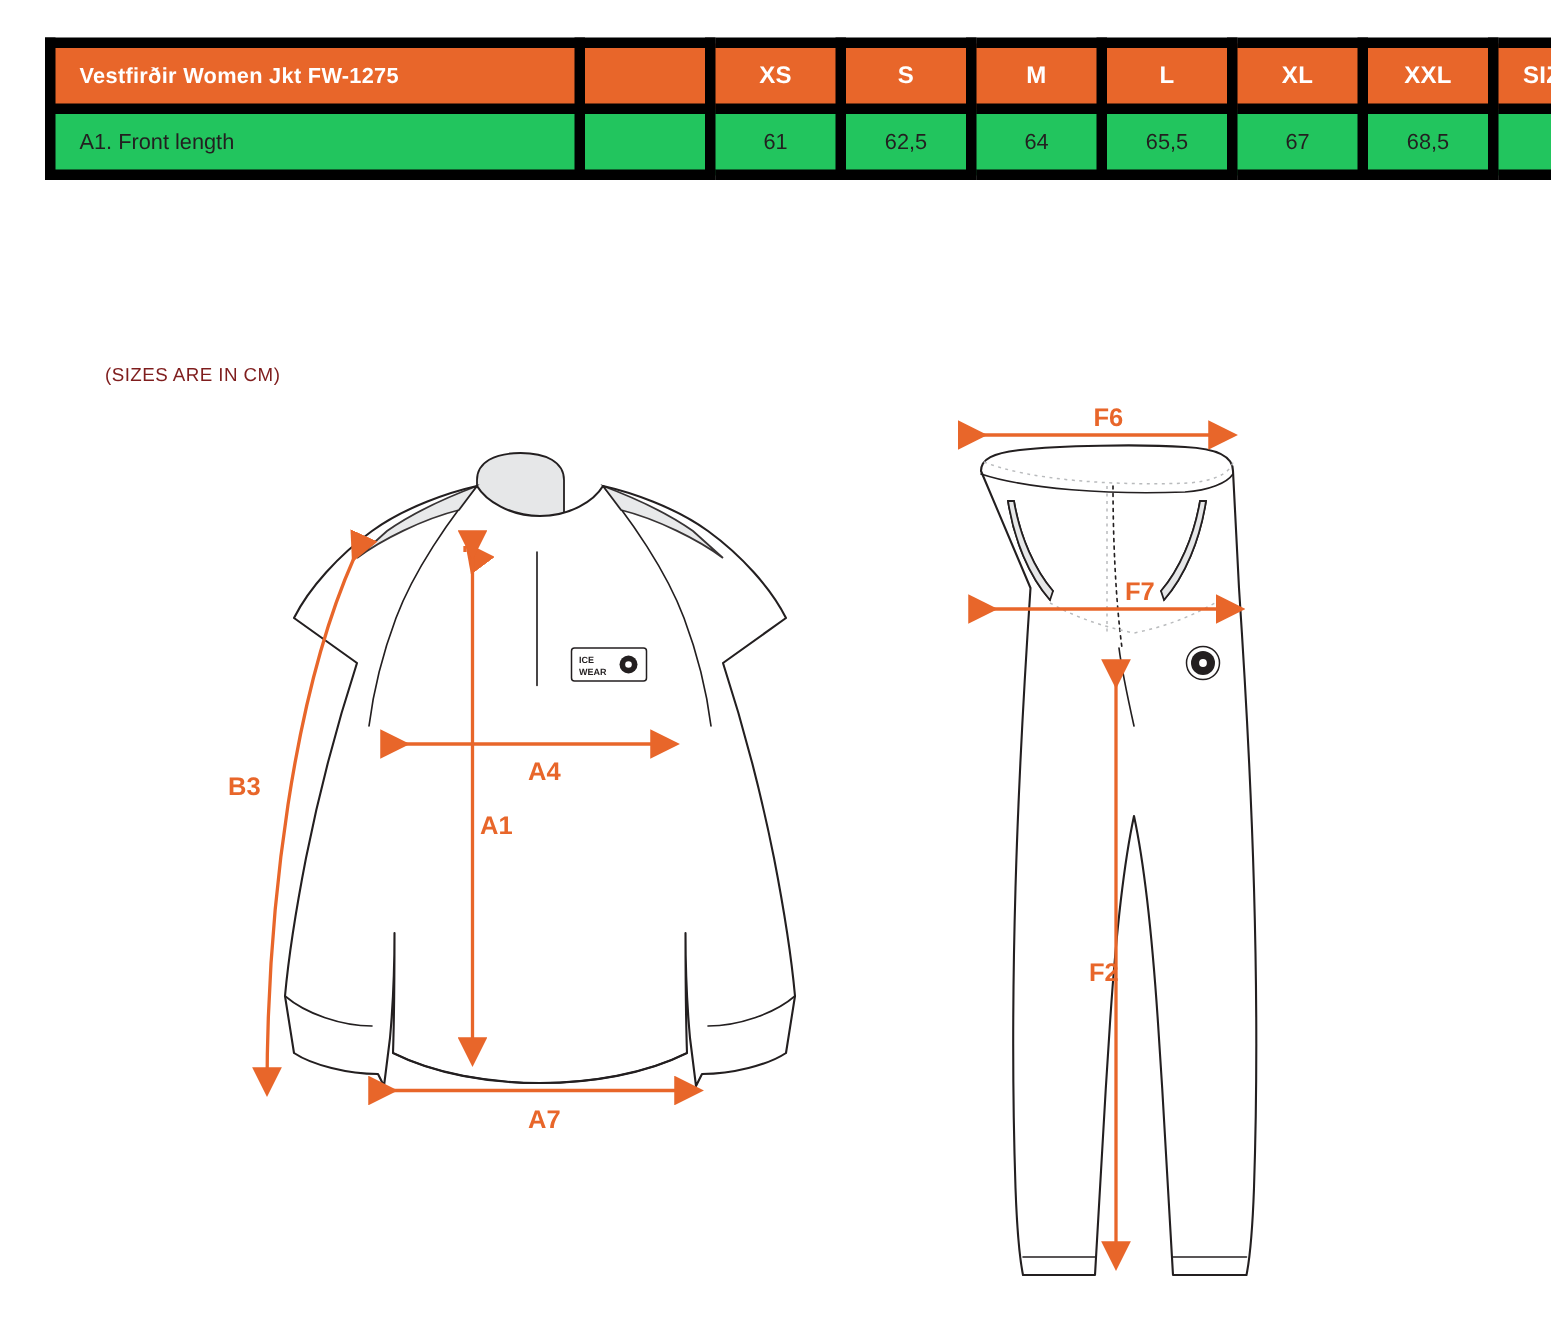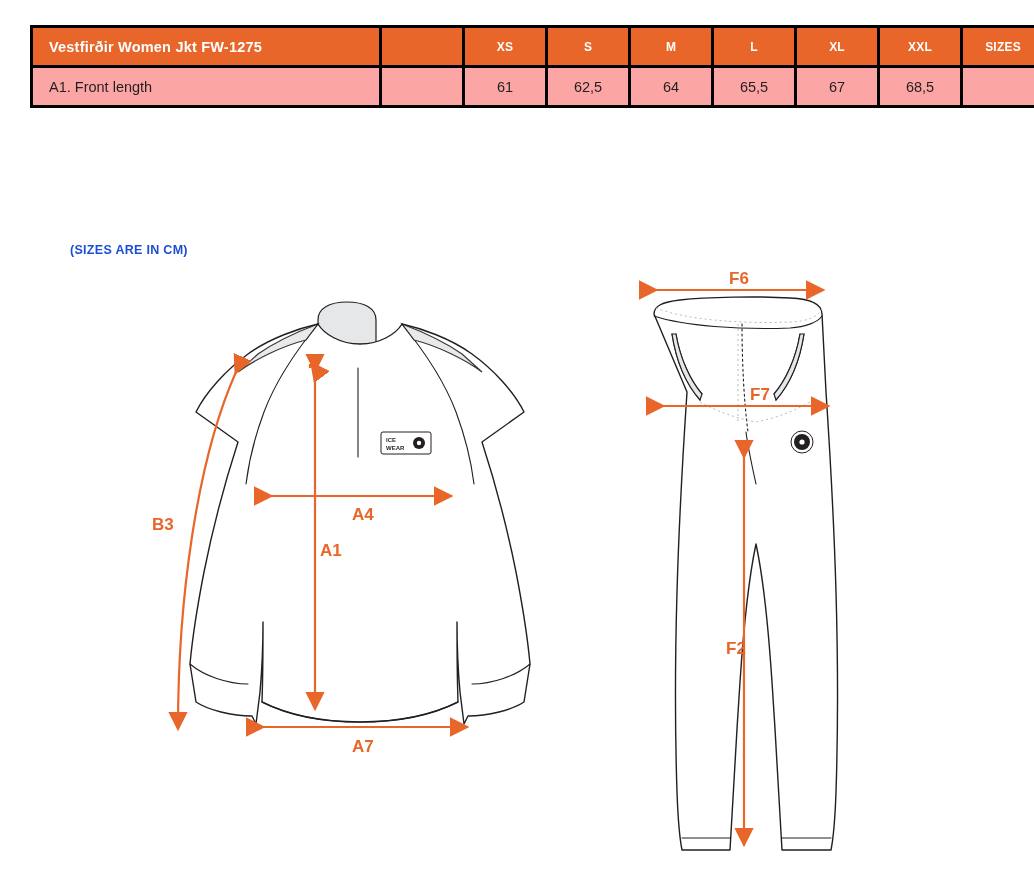--- a/index.html
+++ b/index.html
@@ -24,62 +24,62 @@
   
   .size-table {
     position: absolute;
     left: 30px;
     top: 25px;
     width: 975px;
     border-collapse: collapse;
     table-layout: fixed;
   }
   .size-table th, .size-table td {
-    border: 3px solid #000000;
+    border: 7px solid #000000;
     padding: 0;
     height: 37px;
     font-size: 14.5px;
     font-weight: bold;
     text-align: center;
     vertical-align: middle;
     margin-top: 28px;
   }
   .size-table thead th {
     background: #e8662a;
     color: #ffffff;
-    font-size: 12px;
+    font-size: 16px;
     letter-spacing: 0.2px;
   }
   .size-table thead th.title-cell {
     text-align: left;
     padding-left: 16px;
     font-size: 14.5px;
   }
   .size-table tbody td {
-    background: #fca5a5;
+    background: #22c55e;
     color: #231f20;
     font-weight: normal;
     font-size: 14.5px;
   }
   .size-table tbody td.label-cell {
     text-align: left;
     padding-left: 16px;
     font-size: 14.5px;
   }
   .col-label   { width: 330px; }
   .col-spacer  { width: 80px; }
   .col-size    { width: 80px; }
 
   .units-note {
     position: absolute;
     left: 70px;
     top: 243px;
-    color: #1d4ed8;
+    color: #7f1d1d;
     font-size: 12.5px;
-    font-weight: bold;
+    font-weight: normal;
     letter-spacing: 0.3px;
   }
 
   
   .figures {
     position: absolute;
     left: 0;
     top: 272px;
     width: 1034px;
     height: 610px;

